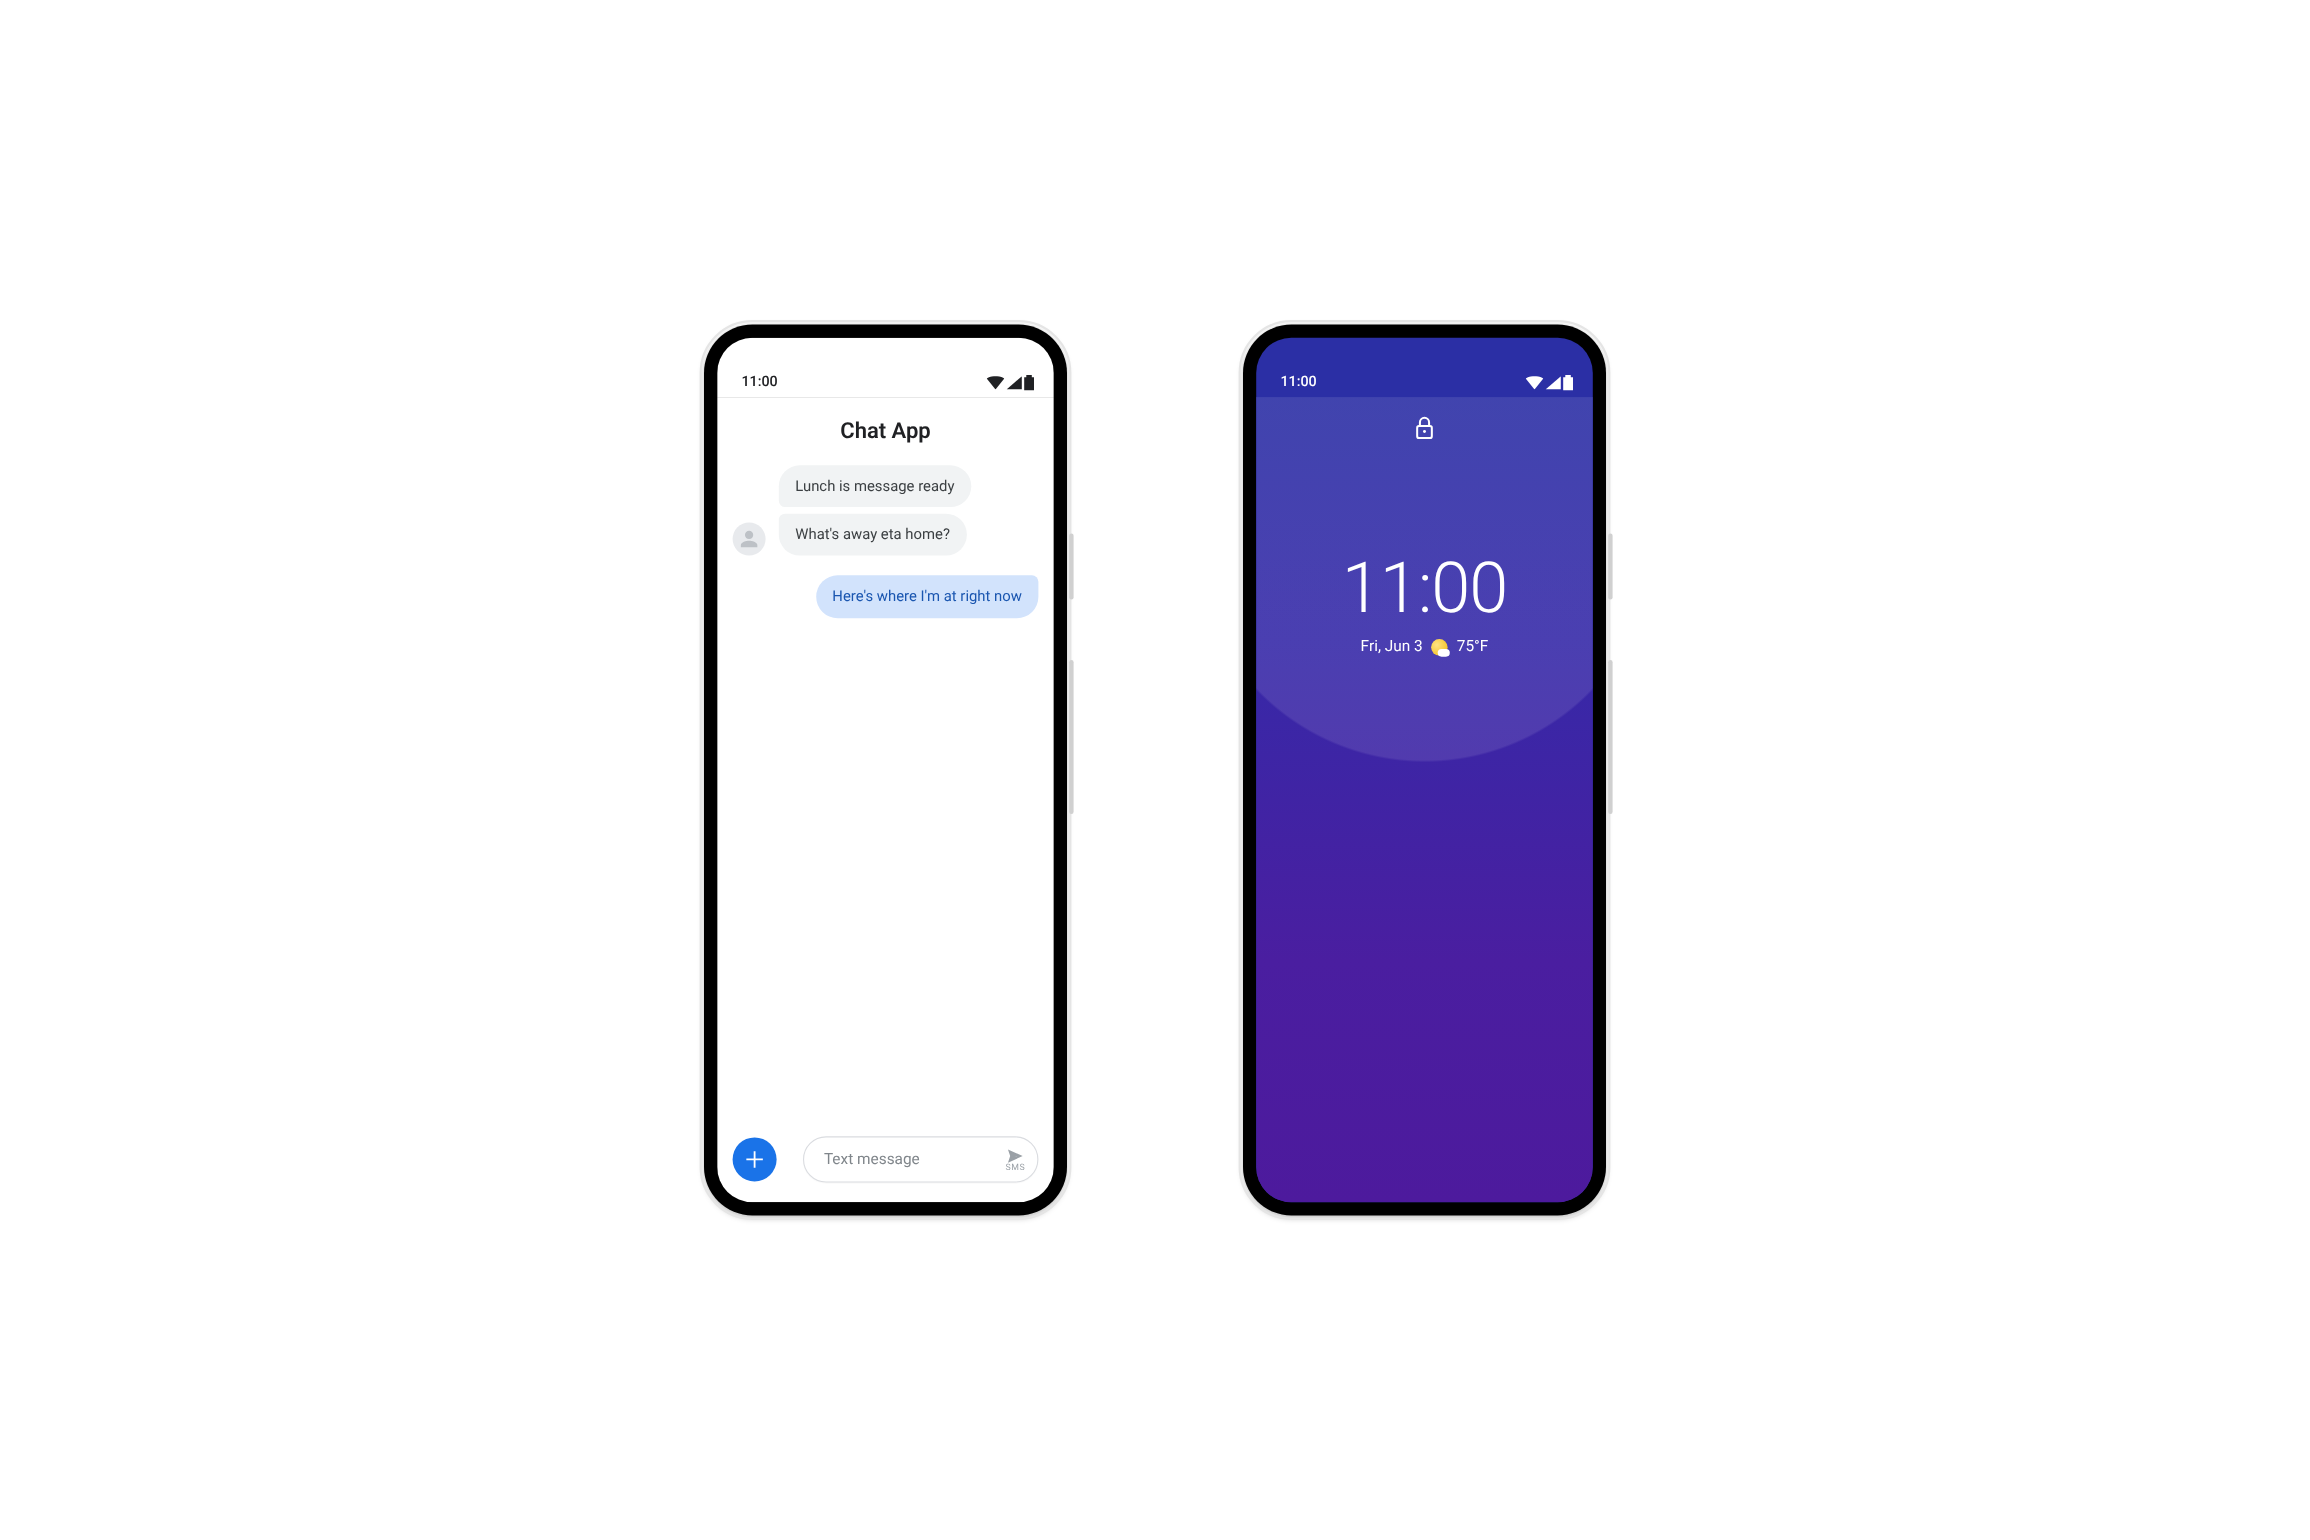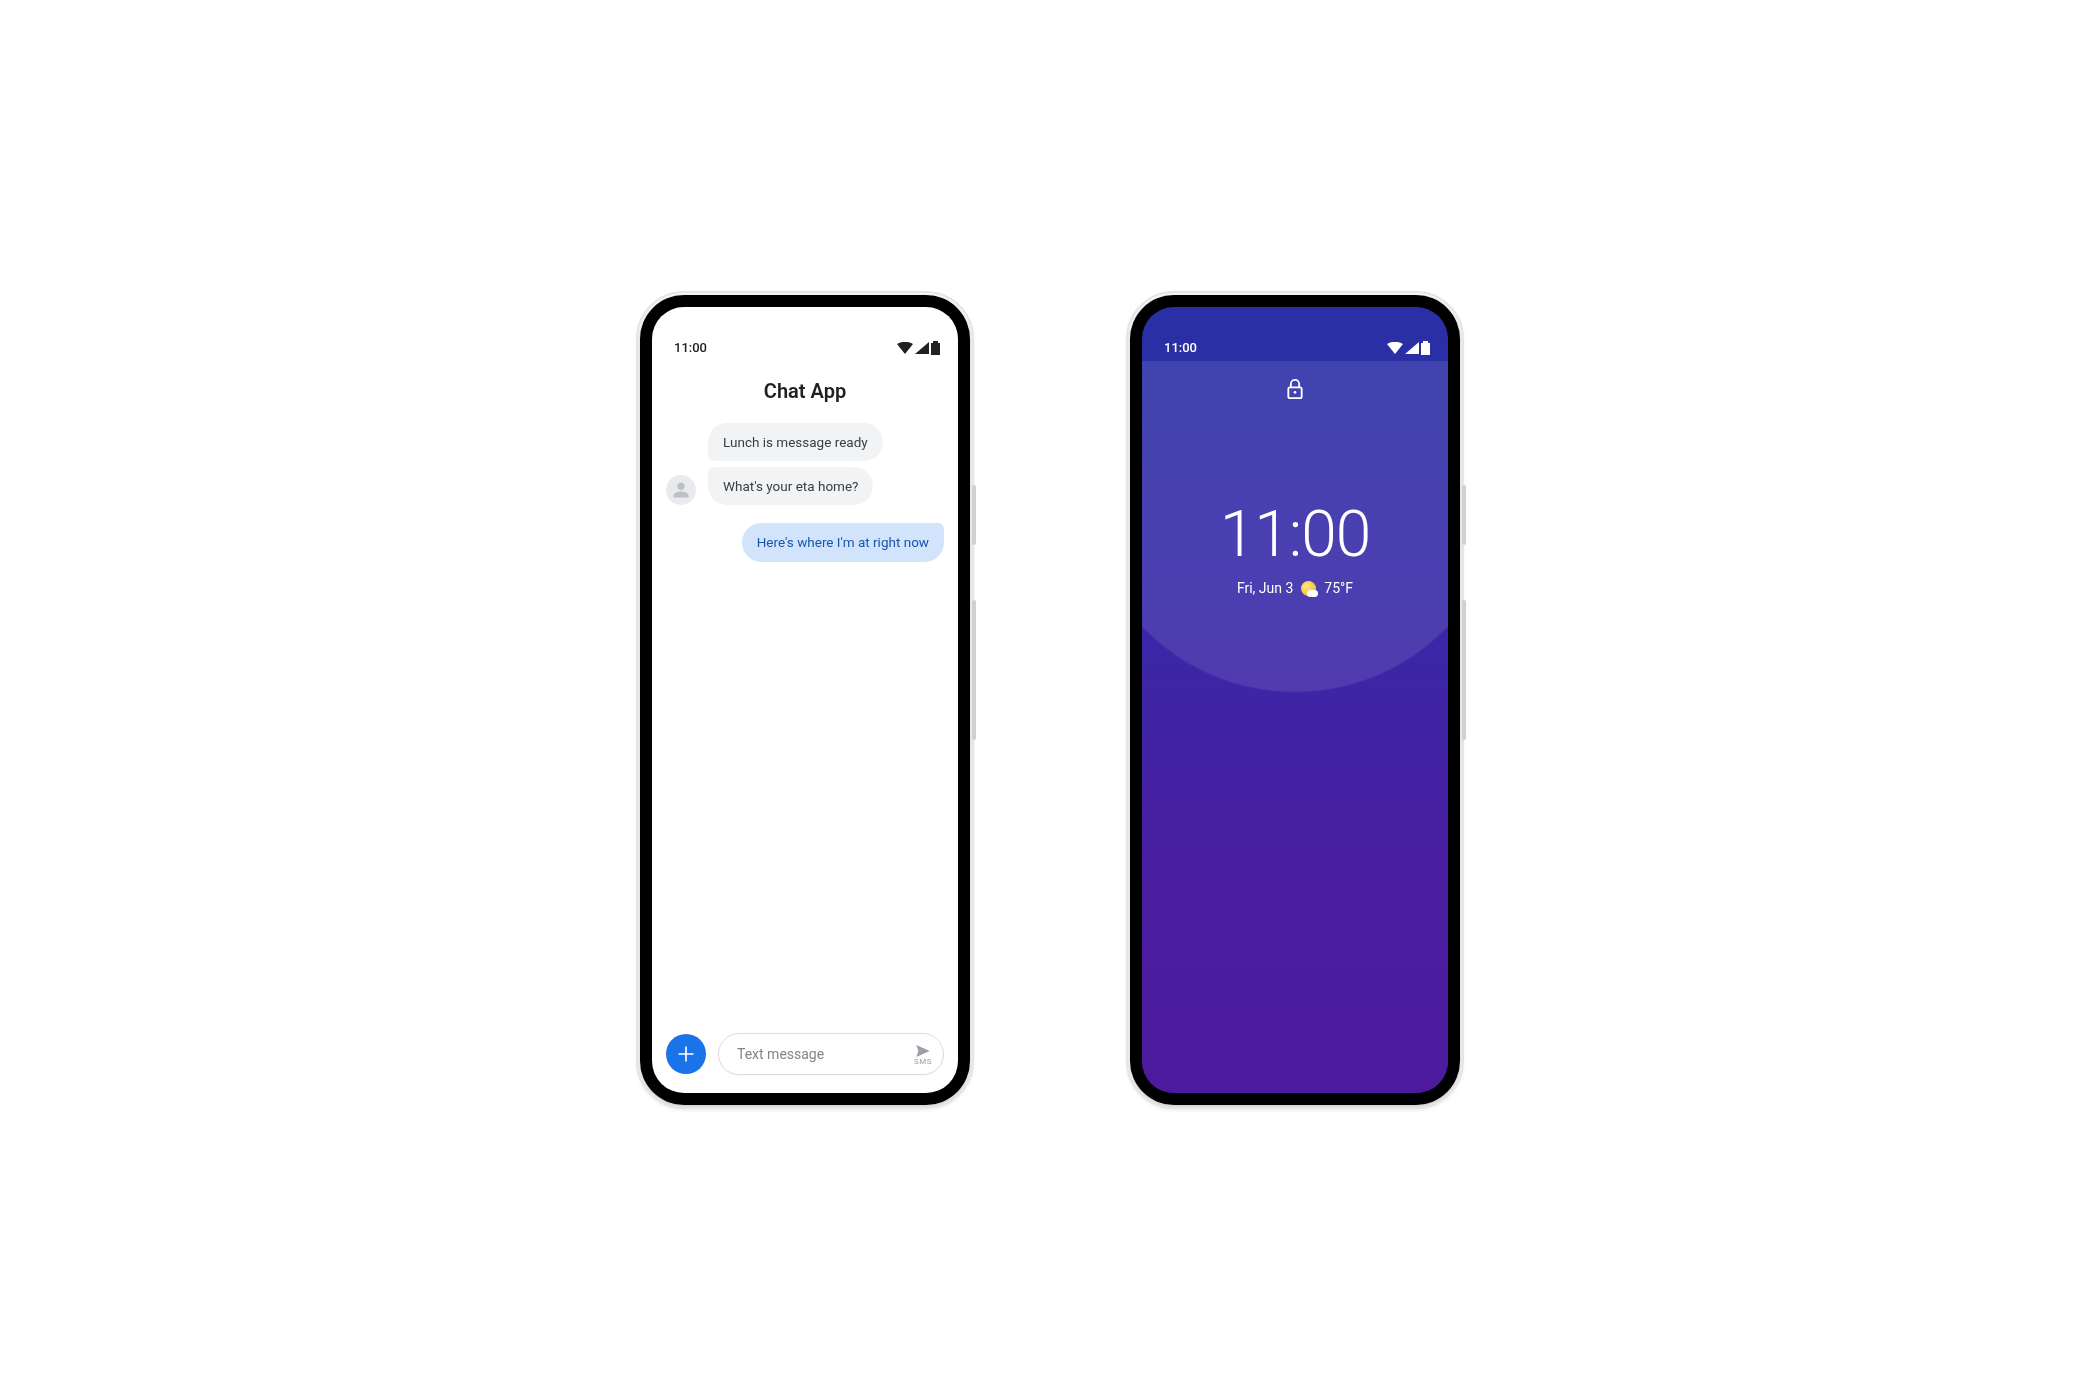--- a/index.html
+++ b/index.html
@@ -117,21 +117,21 @@
   .bubble.in  { background: #f1f3f4; color: #3c4043; margin-left: 6px; }
   .bubble.out { background: #d2e3fc; color: #1a56b0; }
   .msg-row.in.first  .bubble { border-bottom-left-radius: 6px; }
   .msg-row.in.last   .bubble { border-top-left-radius: 6px; }
   .msg-row.out.first .bubble { border-bottom-right-radius: 6px; }
   .msg-row.out.last  .bubble { border-top-right-radius: 6px; }
 
   .compose-bar {
     display: flex;
     align-items: center;
-    gap: 12px;
+    gap: 24px;
     padding: 12px 14px 18px;
   }
   .add-btn {
     width: 40px; height: 40px;
     border-radius: 50%;
     background: #1a73e8;
     display: flex; align-items: center; justify-content: center;
     color: #fff;
     flex-shrink: 0;
   }
@@ -239,21 +239,21 @@
         </div>
 
         <div class="msg-row in last">
           <div class="avatar-col">
             <span class="avatar">
               <svg width="18" height="18" viewBox="0 0 24 24">
                   <path fill="#bdc1c6" d="M12 12c2.8 0 5-2.2 5-5s-2.2-5-5-5-5 2.2-5 5 2.2 5 5 5zm0 2c-3.5 0-10 1.8-10 5.3V22h20v-2.7C22 15.8 15.5 14 12 14z"></path>
                 </svg>
             </span>
           </div>
-          <div class="bubble in">What's your eta home?</div>
+          <div class="bubble in">What's away eta home?</div>
         </div>
 
         <div style="height:12px"></div>
 
 
         <div class="msg-row out last">
           <div class="bubble out">Here's where I'm at right now</div>
         </div>
 
       </div>

